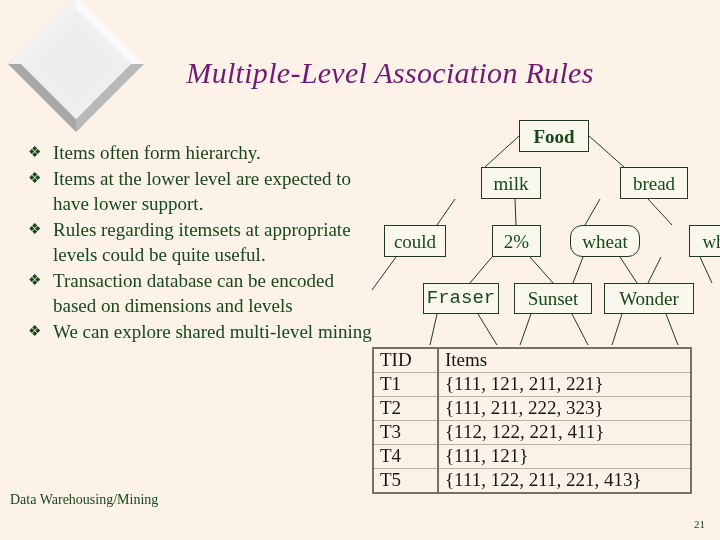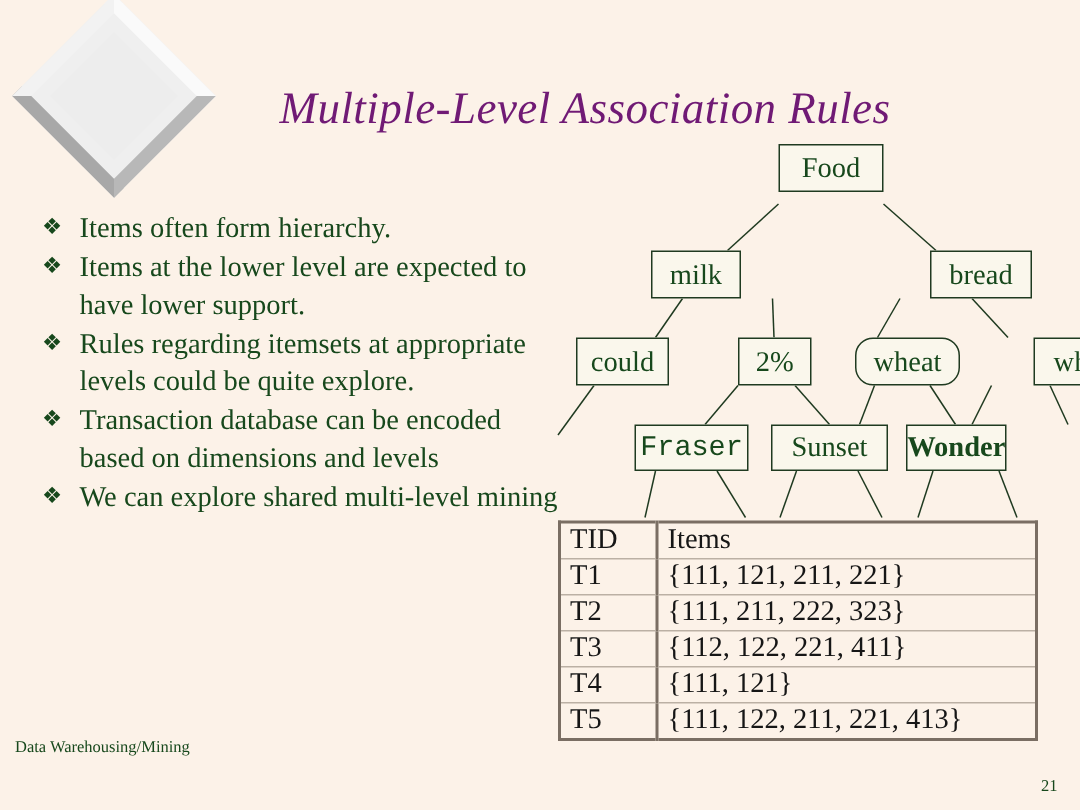--- a/index.html
+++ b/index.html
@@ -86,21 +86,21 @@
   }
   .bullet-text {
     display: block;
   }
 
   
   .footer-note {
     position: absolute;
     left: 10px;
     top: 492px;
-    font-size: 11px;
+    font-size: 14px;
     color: #17481C;
   }
   .page-number {
     position: absolute;
     left: 694px;
     top: 518px;
     font-size: 11px;
     color: #17481C;
   }
 
@@ -180,21 +180,21 @@
       <div class="bullet-row">
         <span class="bullet-mark">❖</span>
         <span class="bullet-text">Items often form hierarchy.</span>
       </div>
       <div class="bullet-row">
         <span class="bullet-mark">❖</span>
         <span class="bullet-text">Items at the lower level are expected to have lower support.</span>
       </div>
       <div class="bullet-row">
         <span class="bullet-mark">❖</span>
-        <span class="bullet-text">Rules regarding itemsets at appropriate levels could be quite explore.</span>
+        <span class="bullet-text">Rules regarding itemsets at appropriate levels could be quite useful.</span>
       </div>
       <div class="bullet-row">
         <span class="bullet-mark">❖</span>
         <span class="bullet-text">Transaction database can be encoded based on dimensions and levels</span>
       </div>
       <div class="bullet-row">
         <span class="bullet-mark">❖</span>
         <span class="bullet-text">We can explore shared multi-level mining</span>
       </div>
     </div>
@@ -214,30 +214,30 @@
         <line x1="620" y1="257" x2="637" y2="283" stroke="#1F3A20" stroke-width="1"></line>
         <line x1="661" y1="257" x2="648" y2="283" stroke="#1F3A20" stroke-width="1"></line>
         <line x1="700" y1="257" x2="712" y2="283" stroke="#1F3A20" stroke-width="1"></line>
         <line x1="437" y1="314" x2="430" y2="345" stroke="#1F3A20" stroke-width="1"></line>
         <line x1="478" y1="314" x2="497" y2="345" stroke="#1F3A20" stroke-width="1"></line>
         <line x1="531" y1="314" x2="520" y2="345" stroke="#1F3A20" stroke-width="1"></line>
         <line x1="572" y1="314" x2="588" y2="345" stroke="#1F3A20" stroke-width="1"></line>
         <line x1="622" y1="314" x2="612" y2="345" stroke="#1F3A20" stroke-width="1"></line>
         <line x1="666" y1="314" x2="678" y2="345" stroke="#1F3A20" stroke-width="1"></line>
       </svg>
-  <div class="node" style="left: 519px; top: 96px; width: 70px; height: 32px;">Food</div>
-      <div class="node" style="left: 434px; top: 167px; width: 60px; height: 32px;">milk</div>
+  <div class="node" style="left: 519px; top: 120px; width: 70px; height: 32px; font-weight: bold;">Food</div>
+      <div class="node" style="left: 481px; top: 167px; width: 60px; height: 32px;">milk</div>
       <div class="node" style="left: 590px; top: 167px; width: 68px; height: 32px; margin-left: 30px;">bread</div>
       <div class="node" style="left: 384px; top: 225px; width: 62px; height: 32px;">could</div>
       <div class="node" style="left: 492px; top: 225px; width: 49px; height: 32px;">2%</div>
       <div class="node" style="left: 570px; top: 225px; width: 70px; height: 32px; border-radius: 12px;">wheat</div>
       <div class="node" style="left: 689px; top: 225px; width: 69px; height: 32px;">white</div>
       <div class="node" style="left: 423px; top: 283px; width: 76px; height: 31px; font-family: Liberation Mono, monospace;">Fraser</div>
       <div class="node" style="left: 514px; top: 283px; width: 78px; height: 31px;">Sunset</div>
-      <div class="node" style="left: 604px; top: 283px; width: 67px; height: 31px; font-weight: bold;">Wonder</div>
+      <div class="node" style="left: 604px; top: 283px; width: 90px; height: 31px;">Wonder</div>
     </div>
 
   <table class="txn-table">
     <tbody>
         <tr>
           <td class="tid-cell">TID</td>
           <td>Items</td>
         </tr>
         <tr>
           <td class="tid-cell">T1</td>

